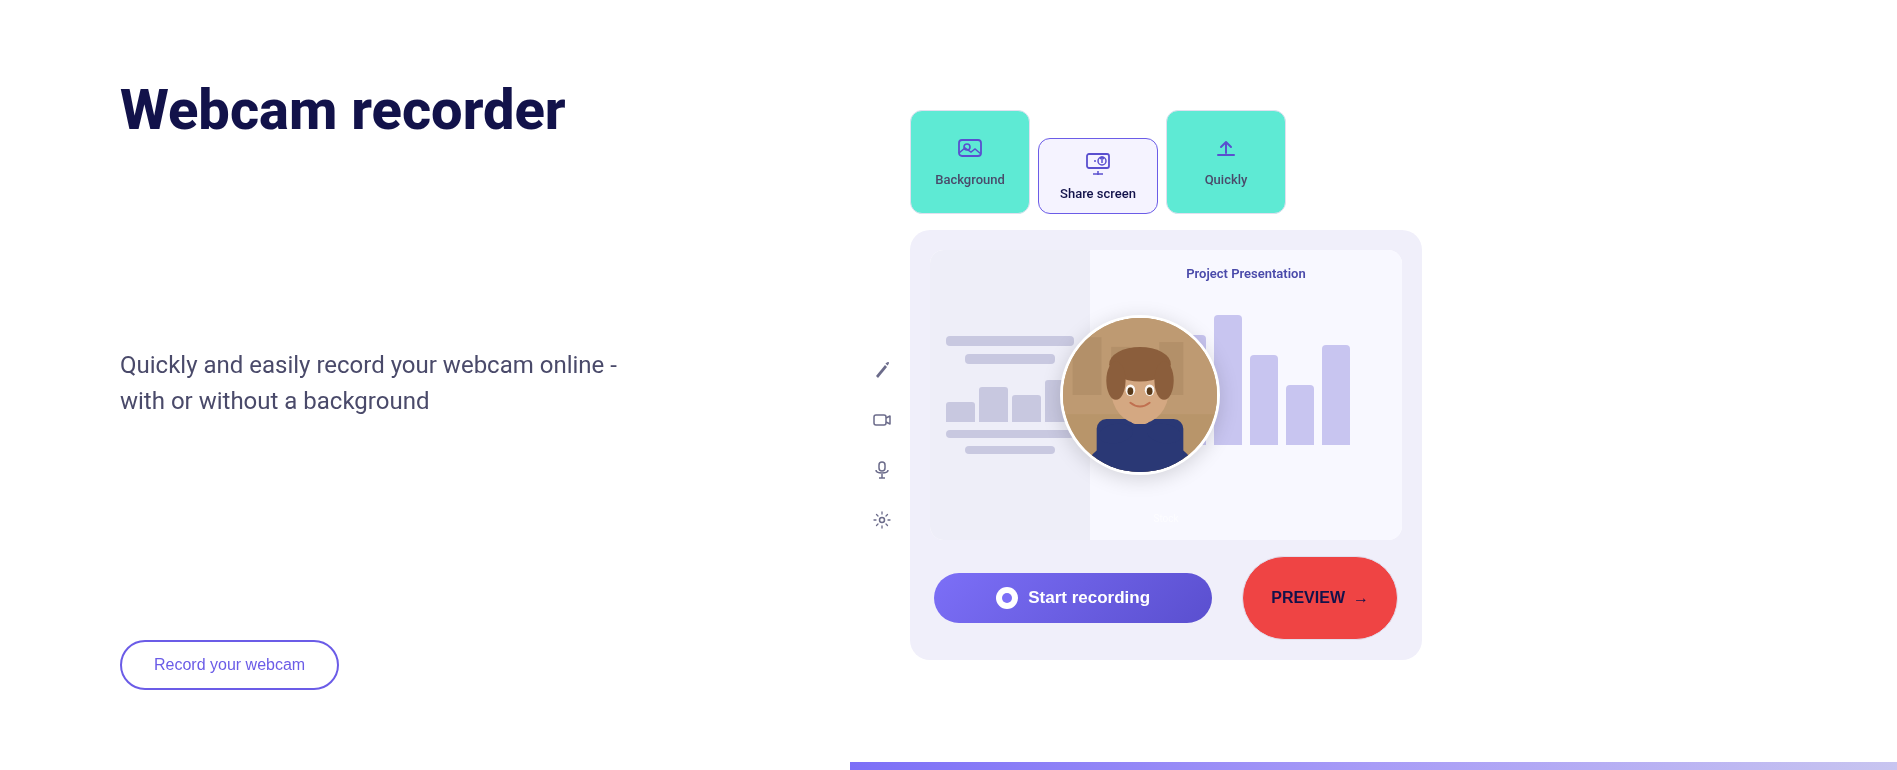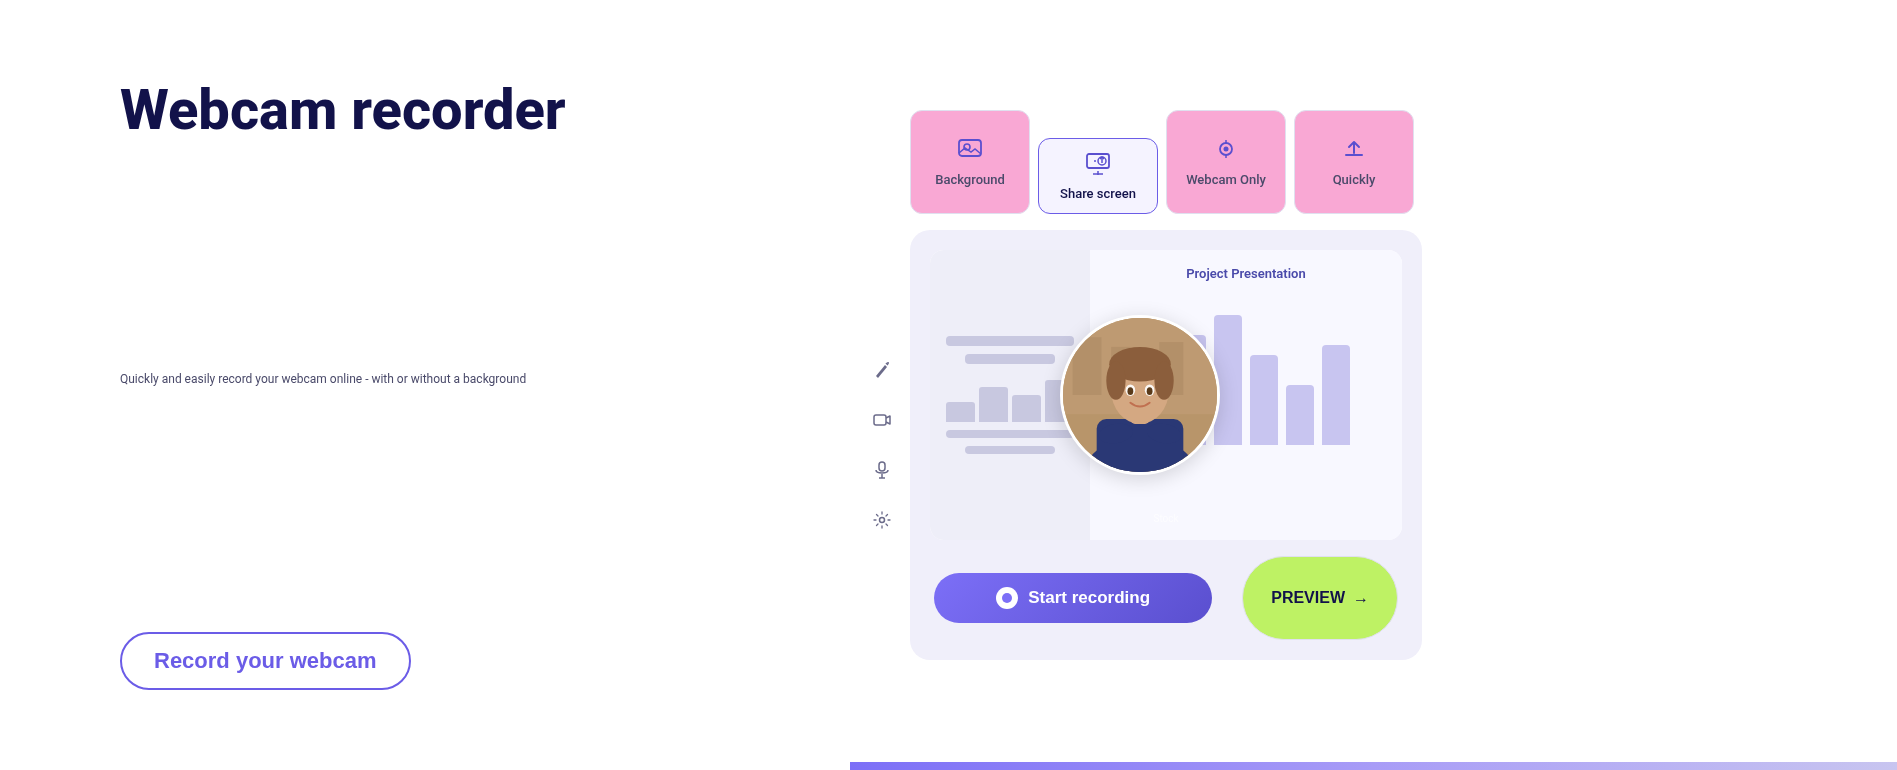--- a/index.html
+++ b/index.html
@@ -31,36 +31,36 @@
 
     .hero-title {
       font-size: 56px;
       font-weight: 800;
       color: #12124a;
       line-height: 1.1;
       margin-bottom: 24px;
     }
 
     .hero-subtitle {
-      font-size: 12px;
+      font-size: 24px;
       color: #4a4a6a;
       line-height: 1.5;
       margin-bottom: 40px;
       max-width: 520px;
     }
 
     .cta-button {
       display: inline-block;
       border: 2px solid #6b5ce7;
       color: #6b5ce7;
       background: transparent;
       border-radius: 50px;
       padding: 14px 32px;
-      font-size: 22px;
-      font-weight: 700;
+      font-size: 16px;
+      font-weight: 400;
       cursor: pointer;
       width: fit-content;
       transition: background 0.2s, color 0.2s;
     }
 
     
     .right-panel {
       flex: 1;
       display: flex;
       flex-direction: column;
@@ -82,21 +82,21 @@
       display: flex;
       flex-direction: column;
       align-items: center;
       justify-content: center;
       gap: 6px;
       border: 1.5px solid #e0e0ef;
       border-radius: 12px;
       padding: 12px 18px;
       width: 120px;
       cursor: pointer;
-      background: #f9a8d4;
+      background: #5eead4;
       color: #4a4a6a;
       font-size: 13px;
       font-weight: 500;
     }
     .mode-tab.active {
       border-color: #6b5ce7;
       background: #f5f3ff;
       color: #12124a;
       margin-top: 28px;
     }
@@ -298,21 +298,21 @@
       width: 10px;
       height: 10px;
       border-radius: 50%;
       background: #7c6ff7;
     }
 
     .preview-btn {
       display: flex;
       align-items: center;
       gap: 8px;
-      background: #bef264;
+      background: #ef4444;
       border: 1.5px solid #e0e0ef;
       border-radius: 50px;
       padding: 32px 28px;
       font-size: 16px;
       font-weight: 700;
       color: #12124a;
       cursor: pointer;
       margin-left: 12px;
       justify-content: center;
     }
@@ -361,31 +361,20 @@
             <path d="M9 10 L13 10" stroke="#5a4fcf" stroke-width="1.5" stroke-dasharray="2 2"></path>
             <line x1="13" y1="20" x2="13" y2="24" stroke="#5a4fcf" stroke-width="1.5"></line>
             <line x1="8" y1="23" x2="18" y2="23" stroke="#5a4fcf" stroke-width="1.5"></line>
             <path d="M15 8 L17 6 L19 8" stroke="#5a4fcf" stroke-width="1.5" fill="none"></path>
             <line x1="17" y1="6" x2="17" y2="12" stroke="#5a4fcf" stroke-width="1.5"></line>
           </svg>
         </span>
         <span>Share screen</span>
       </div>
 
-      <div class="mode-tab">
-        <span class="tab-icon">
-          <svg width="26" height="24" viewBox="0 0 26 24" fill="none" xmlns="http://www.w3.org/2000/svg">
-            <circle cx="13" cy="12" r="6" stroke="#5a4fcf" stroke-width="1.8" fill="none"></circle>
-            <circle cx="13" cy="12" r="2.5" fill="#5a4fcf"></circle>
-            <path d="M13 3 L13 6" stroke="#5a4fcf" stroke-width="1.5"></path>
-            <path d="M13 18 L13 21" stroke="#5a4fcf" stroke-width="1.5"></path>
-          </svg>
-        </span>
-        <span>Webcam Only</span>
-      </div>
 
       <div class="mode-tab">
         <span class="tab-icon">
           <svg width="26" height="24" viewBox="0 0 26 24" fill="none" xmlns="http://www.w3.org/2000/svg">
             <path d="M13 16 L13 6" stroke="#5a4fcf" stroke-width="2" stroke-linecap="round"></path>
             <path d="M8 10 L13 5 L18 10" stroke="#5a4fcf" stroke-width="2" fill="none" stroke-linecap="round" stroke-linejoin="round"></path>
             <path d="M5 18 L21 18" stroke="#5a4fcf" stroke-width="2" stroke-linecap="round"></path>
           </svg>
         </span>
         <span>Quickly</span>

